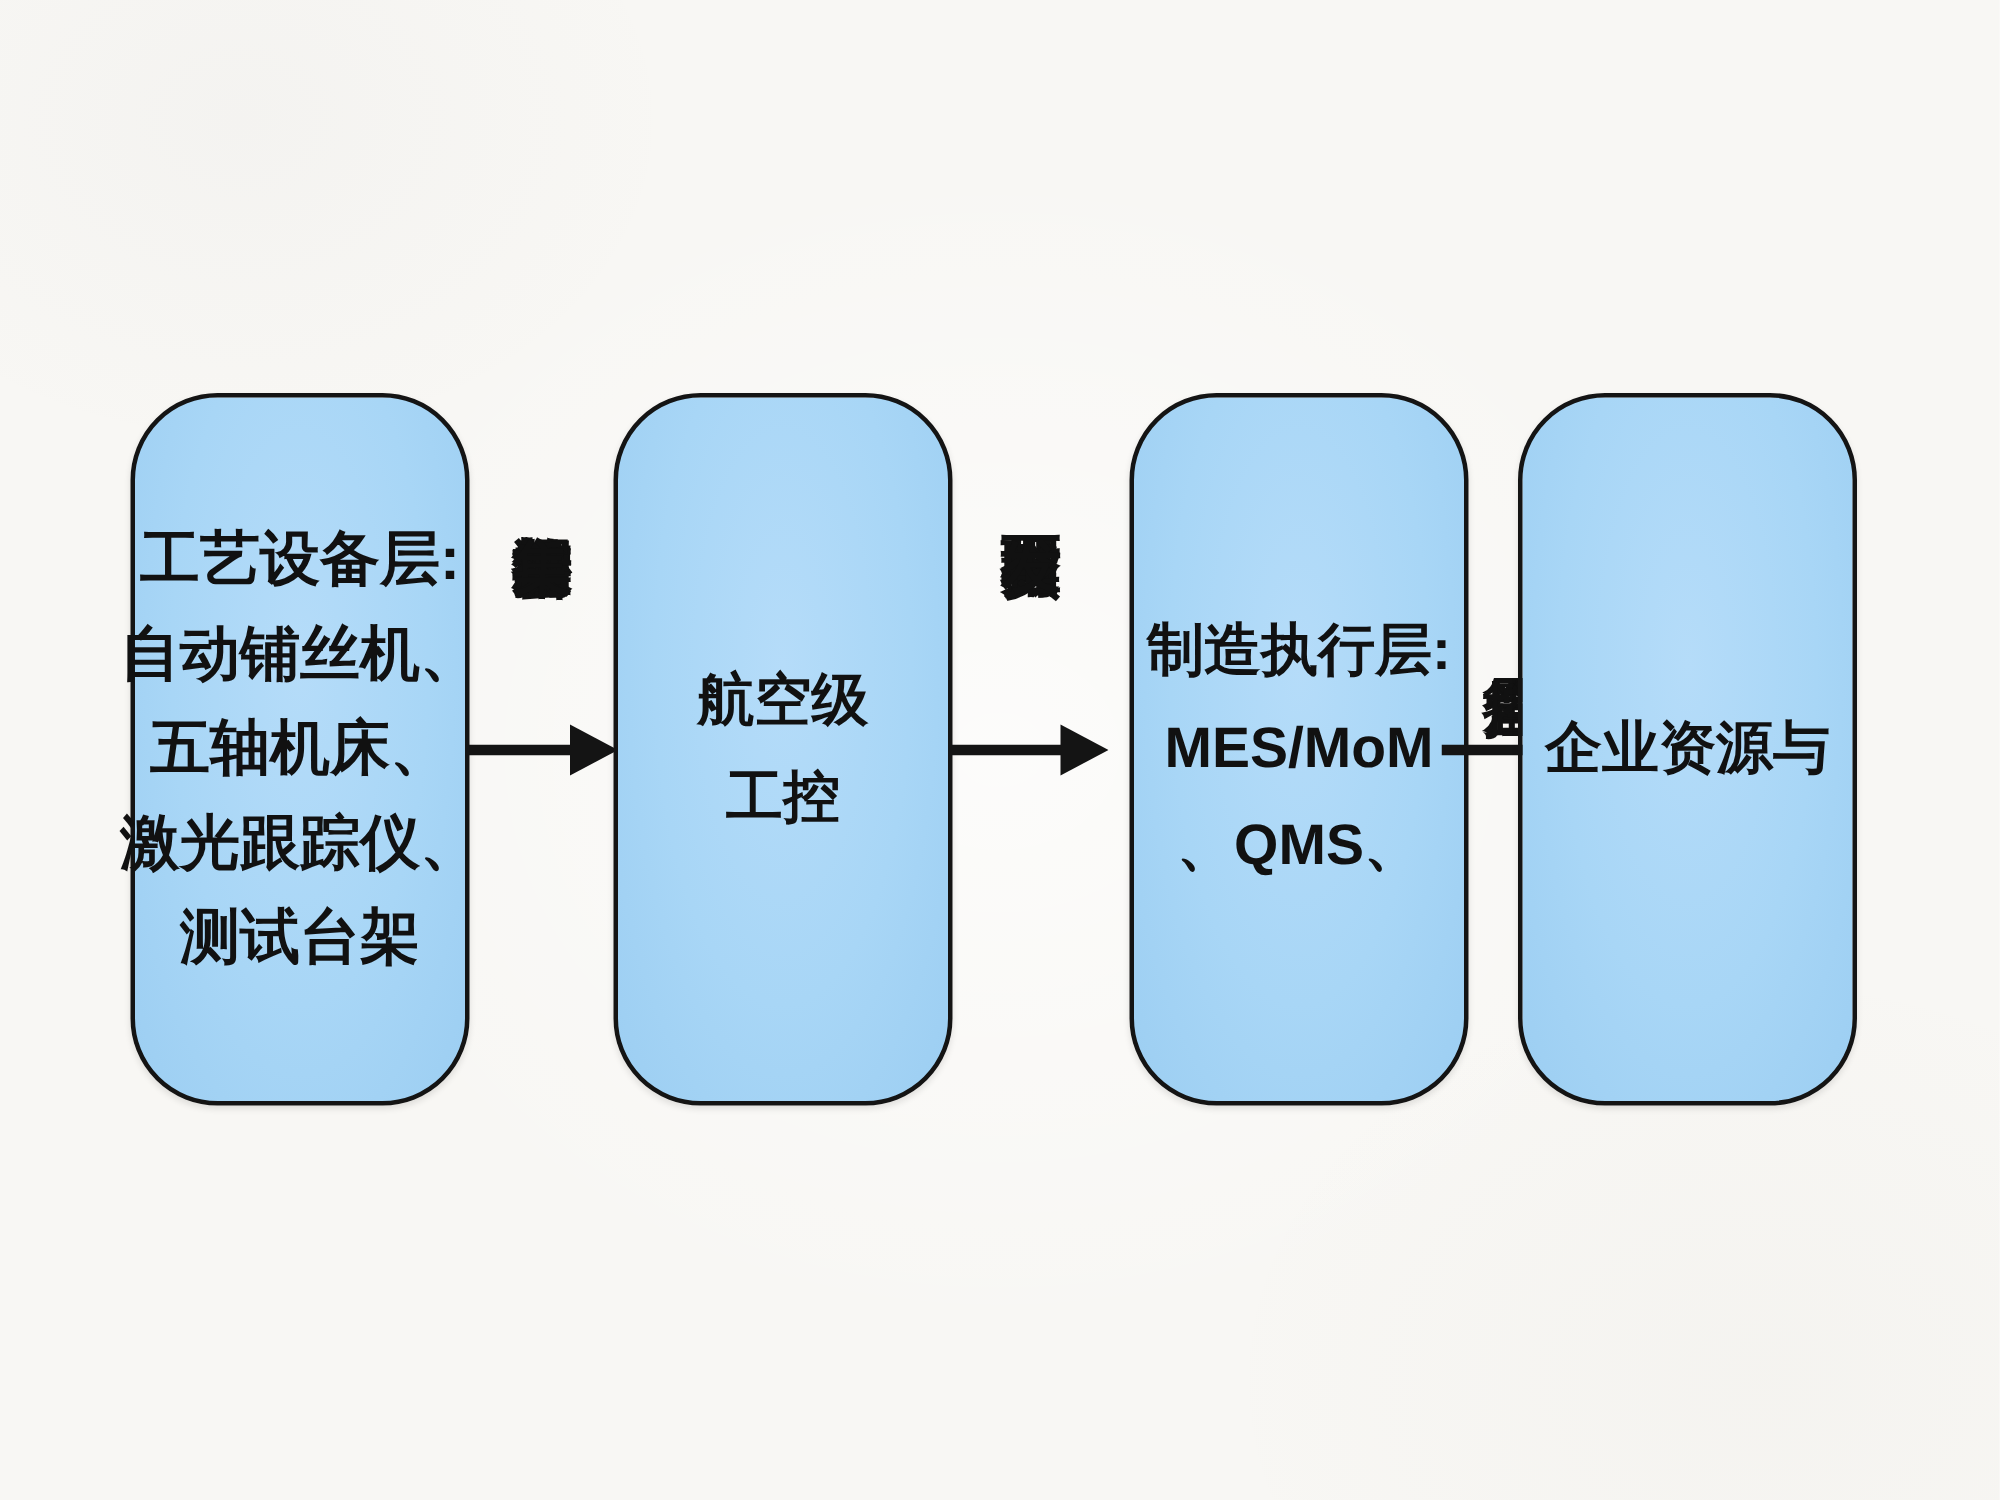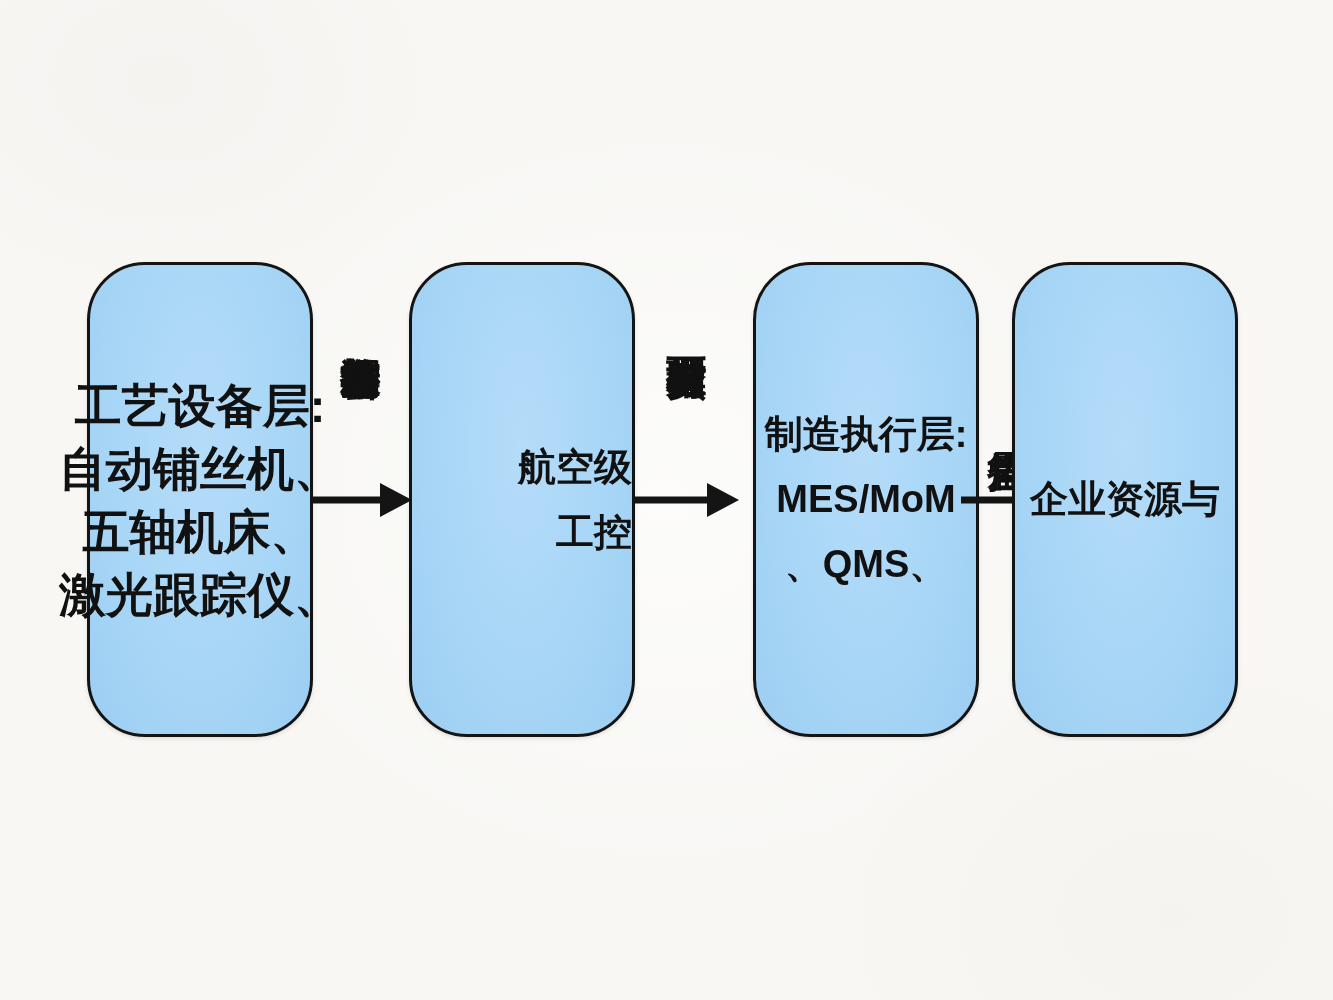--- a/index.html
+++ b/index.html
@@ -40,21 +40,21 @@
   .node .line {
     display: block;
     line-height: 65px;
     font-size: 38px;
     font-weight: 700;
     color: #111111;
     text-align: center;
     white-space: nowrap;
   }
   .node.compact .line {
-    font-size: 47px;
+    font-size: 40px;
     line-height: 63px;
   }
   .arrow-svg {
     position: absolute;
     top: 480px;
   }
   .vlabel {
     position: absolute;
     writing-mode: vertical-rl;
     text-orientation: upright;
@@ -69,29 +69,30 @@
 </head>
 <body>
 
 <div class="canvas">
 
   <div class="node compact" style="left:87px;">
     <span class="line">工艺设备层:</span>
     <span class="line">自动铺丝机、</span>
     <span class="line">五轴机床、</span>
     <span class="line">激光跟踪仪、</span>
+    <span class="line">测试台架</span>
   </div>
 
   <svg class="arrow-svg" style="left:311px;" width="101" height="40" viewBox="0 0 101 40">
     <line x1="0" y1="20" x2="72" y2="20" stroke="#141414" stroke-width="7"></line>
     <polygon points="69,3 101,20 69,37" fill="#141414"></polygon>
   </svg>
   <div class="vlabel" style="left:341px; top:326px;">精密控制与数据采集</div>
 
-  <div class="node" style="left:409px;align-items:flex-end;">
+  <div class="node" style="left:409px;">
     <span class="line">航空级</span>
     <span class="line">工控</span>
   </div>
 
   <svg class="arrow-svg" style="left:634px;" width="105" height="40" viewBox="0 0 105 40">
     <line x1="0" y1="20" x2="76" y2="20" stroke="#141414" stroke-width="7"></line>
     <polygon points="73,3 105,20 73,37" fill="#141414"></polygon>
   </svg>
   <div class="vlabel" style="left:667px; top:326px;">实时处理与指令下发</div>
 

